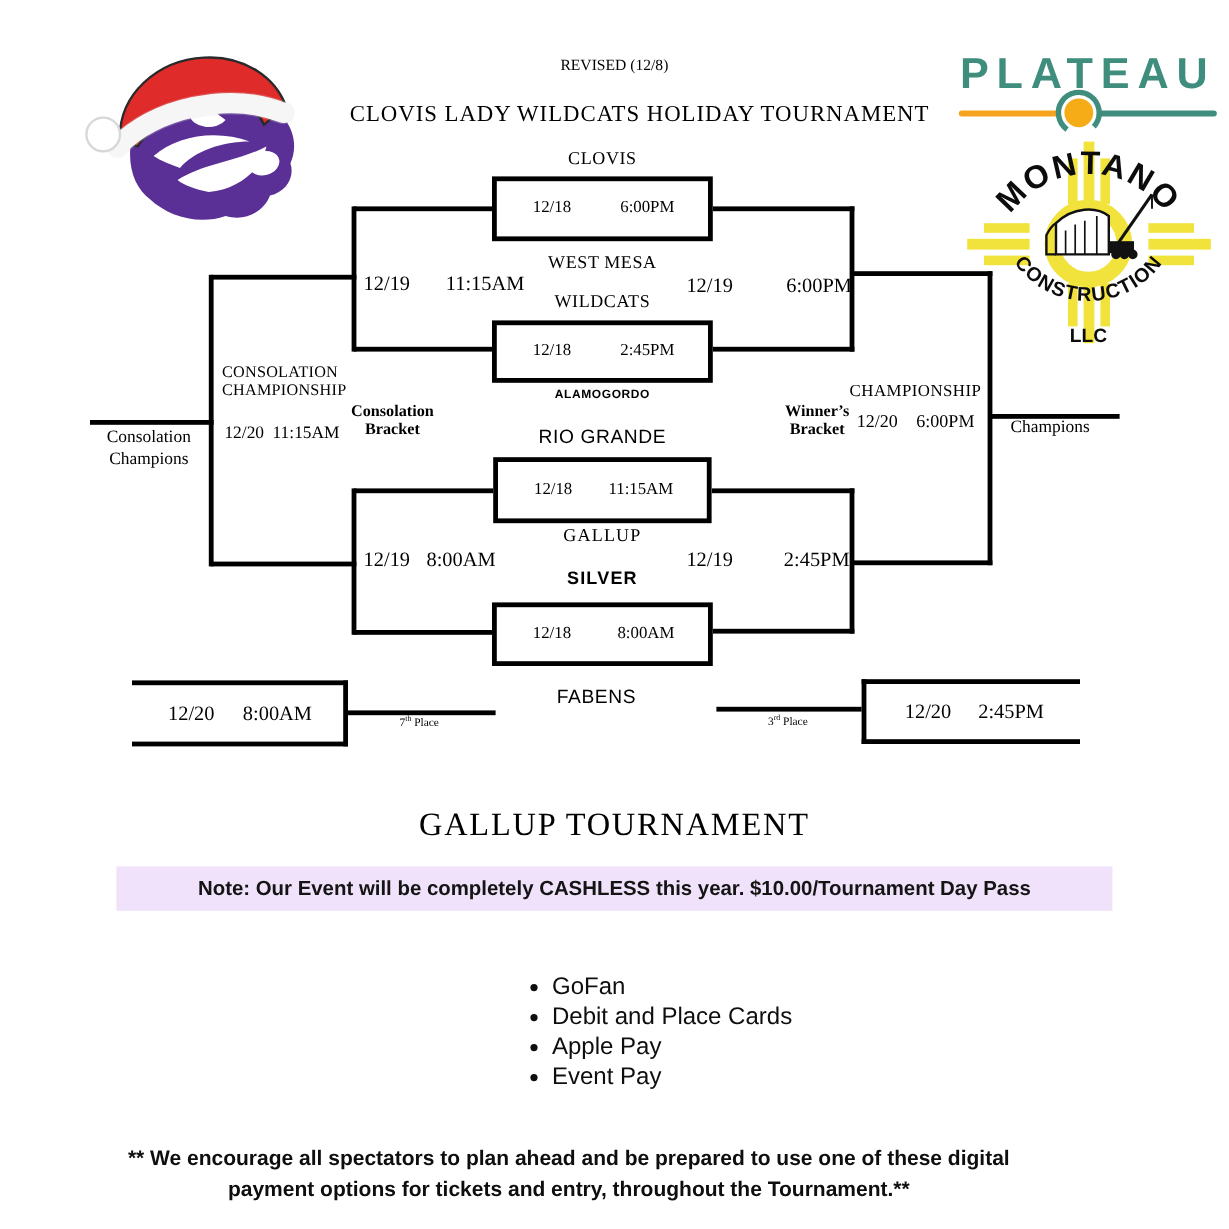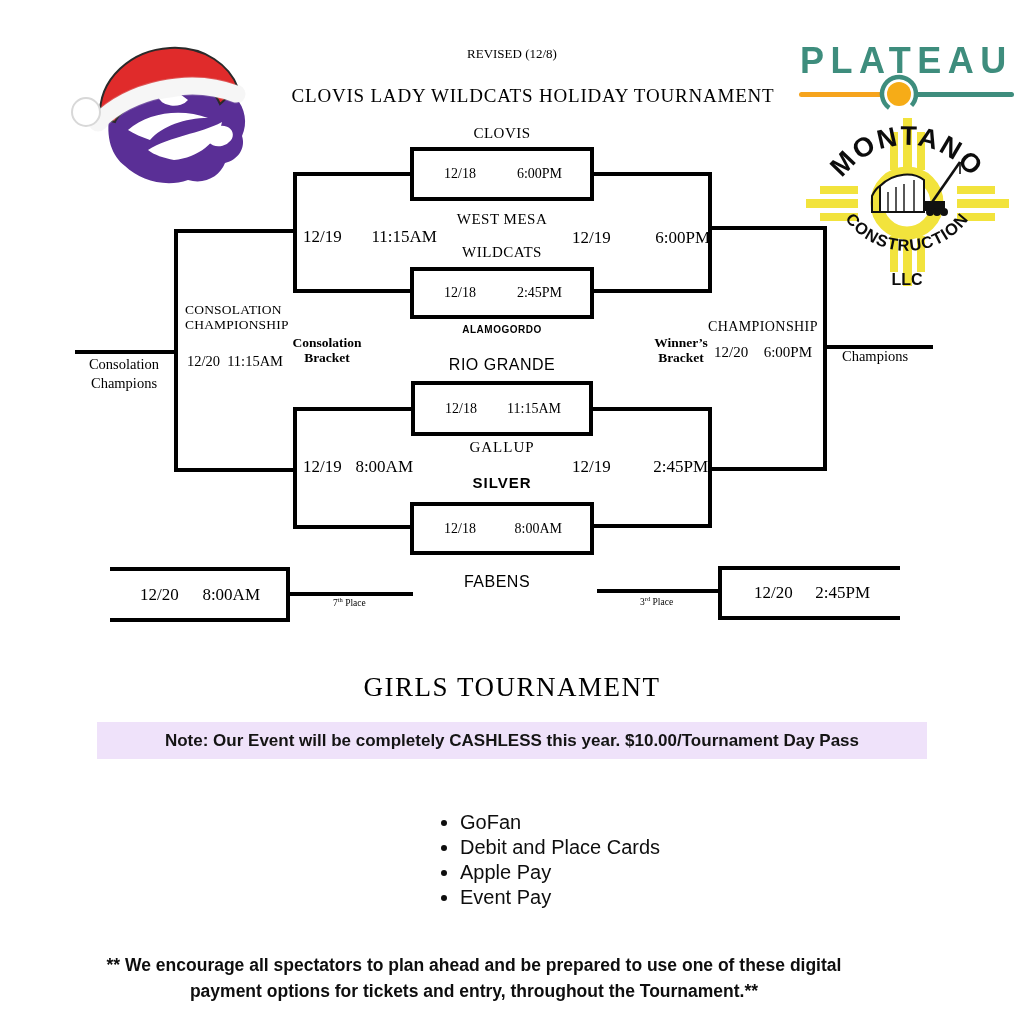--- a/index.html
+++ b/index.html
@@ -204,21 +204,21 @@
 
   <div class="hl" style="left:597px;top:589px;width:123px;"></div>
   <div class="place-lbl serif" style="left:640px;top:595px;">
     <span>3</span><sup>rd</sup><span> Place</span>
   </div>
   <div class="abs" style="left:718px;top:566px;width:182px;height:54px;box-sizing:border-box;border:4px solid #000;border-right:none;background:#fff;display:flex;align-items:center;justify-content:space-between;padding:0 30px 0 32px;font-size:17px;">
     <span class="serif">12/20</span>
     <span class="serif">2:45PM</span>
   </div>
 
-  <div class="abs serif ctr" style="left:0;top:672px;width:1024px;font-size:27px;letter-spacing:1.5px;">GIRLS TOURNAMENT</div>
+  <div class="abs serif ctr" style="left:0;top:672px;width:1024px;font-size:27px;letter-spacing:1.5px;">GALLUP TOURNAMENT</div>
 
   <div id="note-bar">Note: Our Event will be completely CASHLESS this year. $10.00/Tournament Day Pass</div>
 
 
   <ul id="pay-list">
       <li>GoFan</li>
       <li>Debit and Place Cards</li>
       <li>Apple Pay</li>
       <li>Event Pay</li>
     </ul>

